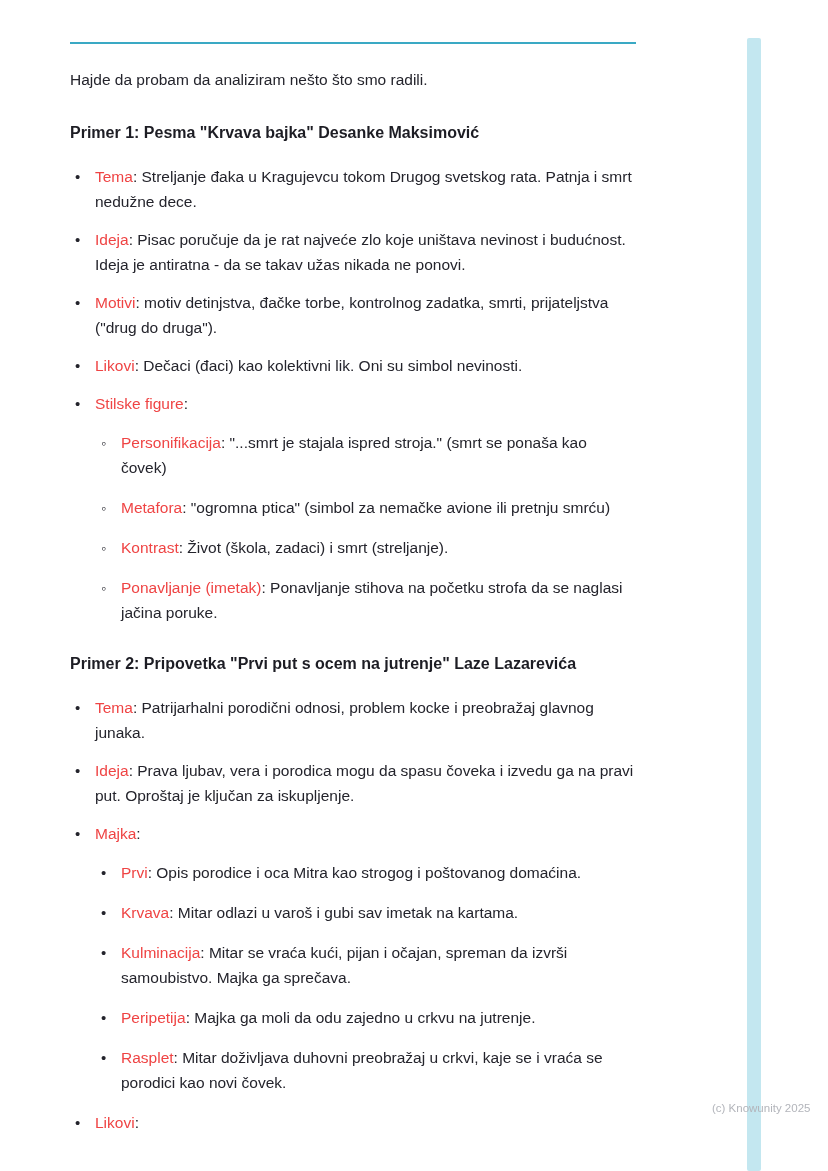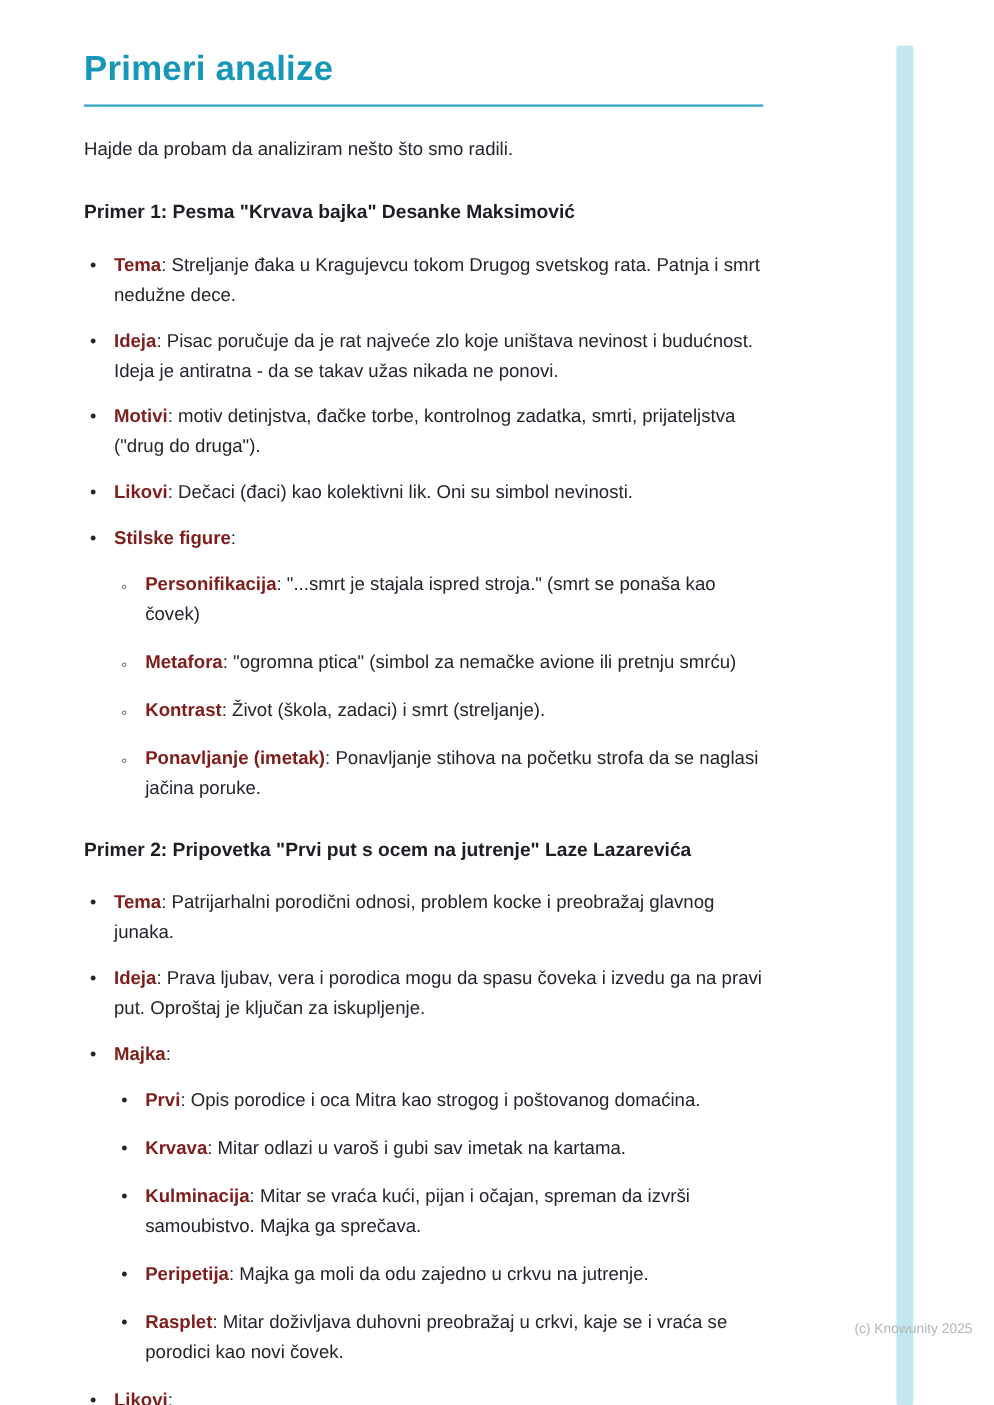--- a/index.html
+++ b/index.html
@@ -59,41 +59,40 @@
   ul.bullet-list li .bullet.hollow {
     font-size:14px;
     top:1px;
   }
   ul.bullet-list ul.bullet-list {
     margin:14px 0 0 1px;
   }
   ul.bullet-list ul.bullet-list li {
     margin-bottom:15px;
   }
-  strong.item-label { font-weight:bold; color:#7f1d1d; }
+  strong.item-label { font-weight:normal; color:#ef4444; }
   .scrollbar-strip {
     position:absolute;
     left:747px; top:38px;
     width:14px; height:1133px;
     background:#c3e7f0;
     border-radius:2px;
   }
   .footer-credit {
     position:absolute;
     left:712px; top:1102px;
     font-size:11.5px;
     color:#b3b5bb;
     white-space:nowrap;
   }
 </style>
 </head>
 <body>
 
 <div class="content">
-  <h1 class="page-title">Primeri analize</h1>
   <div class="title-rule"></div>
   <p class="intro">Hajde da probam da analiziram nešto što smo radili.</p>
   <div>
       <div class="section-heading">Primer 1: Pesma "Krvava bajka" Desanke Maksimović</div>
       <ul class="bullet-list">
         <li><span class="bullet">•</span><strong class="item-label">Tema</strong>: Streljanje đaka u Kragujevcu tokom Drugog svetskog rata. Patnja i smrt nedužne dece.</li>
         <li><span class="bullet">•</span><strong class="item-label">Ideja</strong>: Pisac poručuje da je rat najveće zlo koje uništava nevinost i budućnost. Ideja je antiratna - da se takav užas nikada ne ponovi.</li>
         <li><span class="bullet">•</span><strong class="item-label">Motivi</strong>: motiv detinjstva, đačke torbe, kontrolnog zadatka, smrti, prijateljstva ("drug do druga").</li>
         <li><span class="bullet">•</span><strong class="item-label">Likovi</strong>: Dečaci (đaci) kao kolektivni lik. Oni su simbol nevinosti.</li>
         <li><span class="bullet">•</span><strong class="item-label">Stilske figure</strong>:<ul class="bullet-list">

